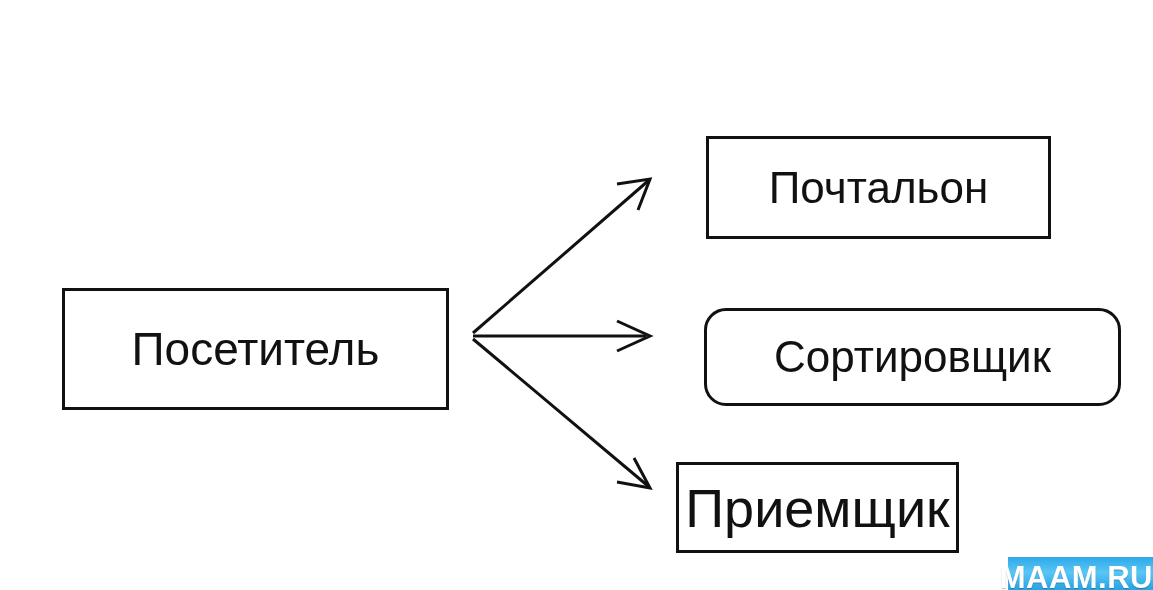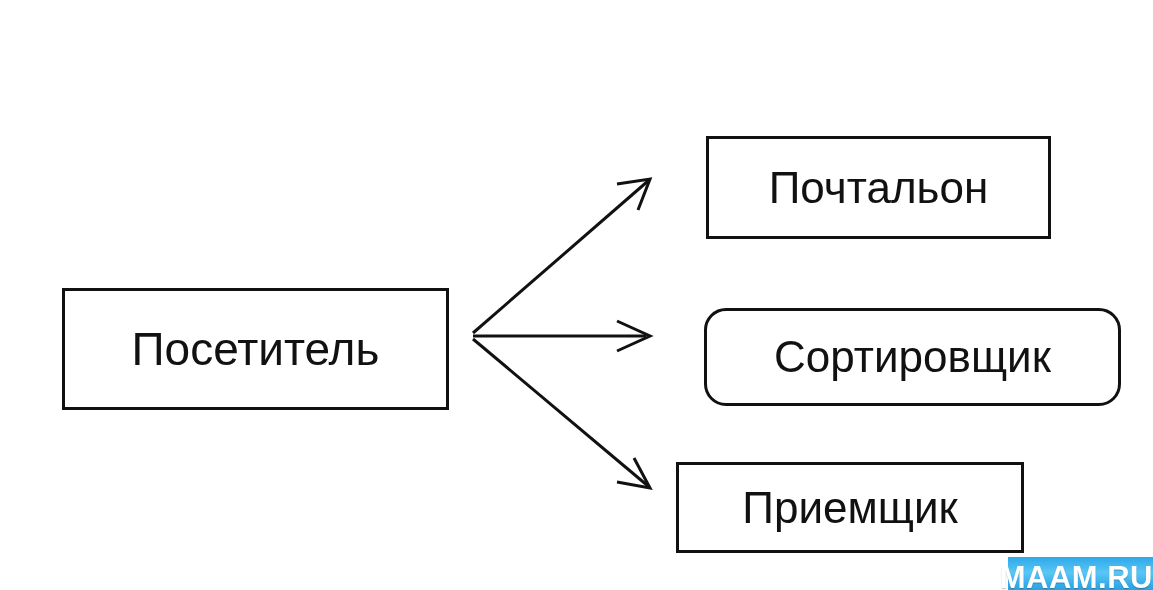--- a/index.html
+++ b/index.html
@@ -49,23 +49,23 @@
     left: 704px;
     top: 308px;
     width: 417px;
     height: 98px;
     font-size: 44px;
     border-radius: 22px;
   }
   #node-receiver {
     left: 676px;
     top: 462px;
-    width: 348px;
+    width: 283px;
     height: 91px;
-    font-size: 44px;
+    font-size: 54px;
   }
   #arrows {
     position: absolute;
     left: 0;
     top: 0;
     width: 1153px;
     height: 590px;
     pointer-events: none;
   }
   #watermark {

